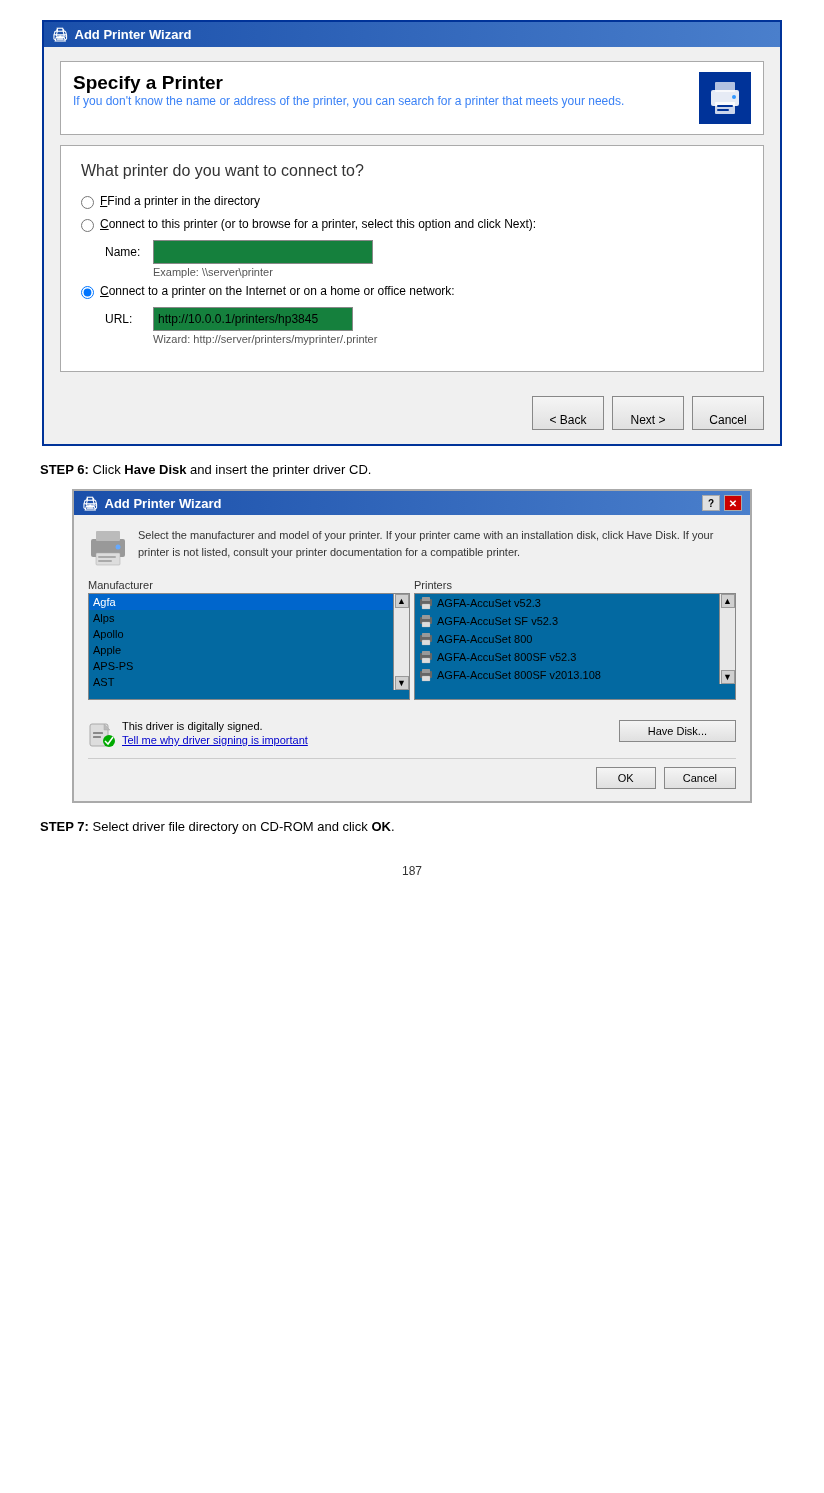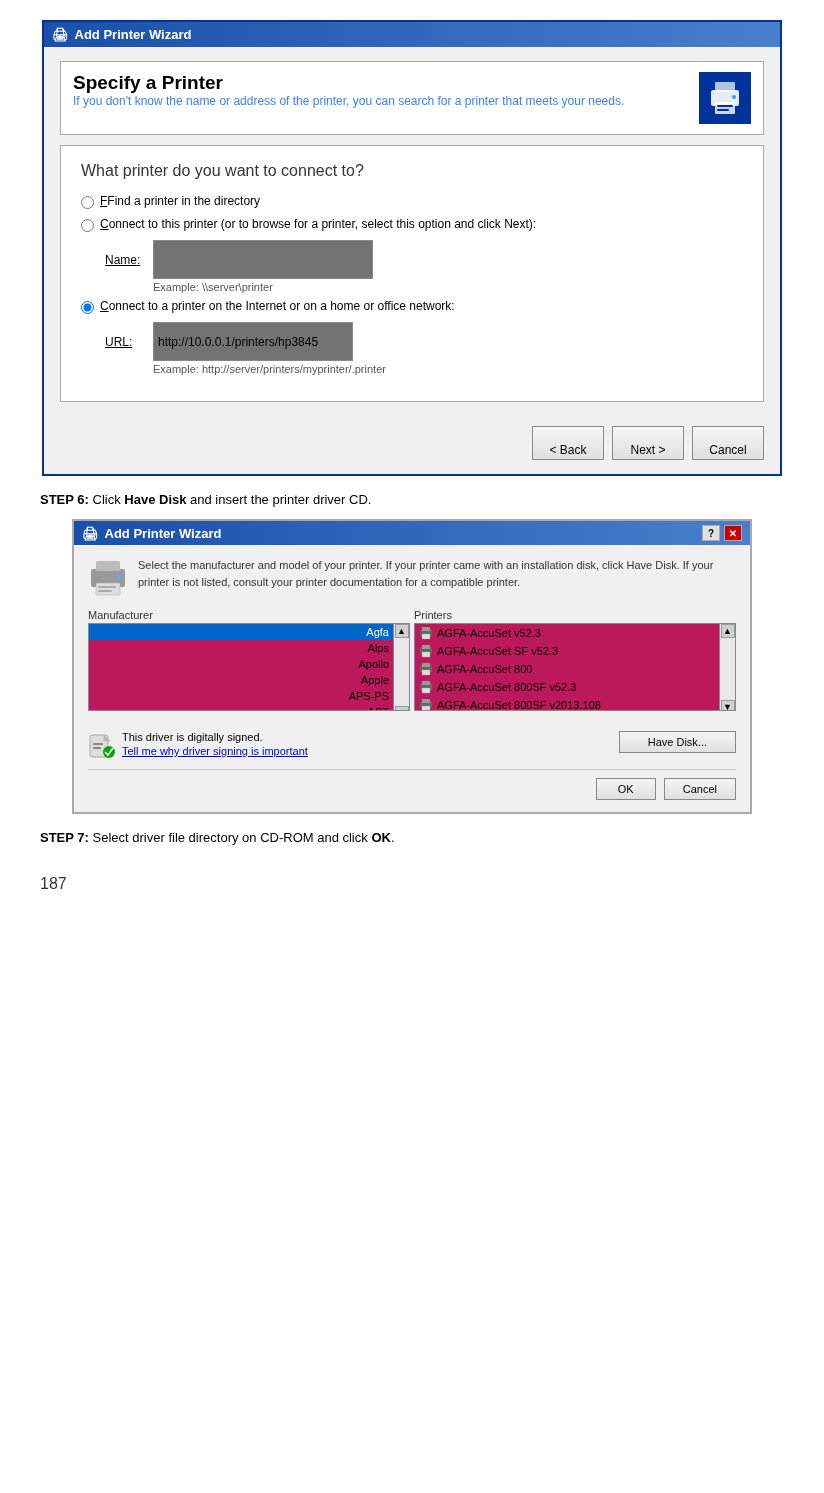--- a/index.html
+++ b/index.html
@@ -94,29 +94,28 @@
 
     .field-row {
       display: flex;
       align-items: center;
       margin: 6px 0 2px 24px;
     }
     .field-label {
       font-size: 12px;
       margin-right: 8px;
       min-width: 40px;
-      text-decoration: underline;
     }
     .field-input {
       border: 1px solid #888;
-      background: #737373;
+      background: #15803d;
       padding: 2px 4px;
       font-size: 12px;
       width: 220px;
-      height: 39px;
+      height: 24px;
     }
     .field-input.url-input {
       width: 200px;
     }
     .field-example {
       font-size: 11px;
       color: #555;
       margin: 2px 0 6px 24px;
       padding-left: 48px;
     }
@@ -207,25 +206,24 @@
     .list-container {
       flex: 1;
     }
     .list-label {
       font-size: 11px;
       margin-bottom: 2px;
       color: #333;
     }
     .list-box {
       border: 1px solid #888;
-      background: #be185d;
-      height: 88px;
+      background: #0369a1;
+      height: 107px;
       overflow-y: auto;
       font-size: 11px;
-      text-align: right;
     }
     .list-box-inner {
       display: flex;
     }
     .list-scroll {
       width: 16px;
       border-left: 1px solid #888;
       background: #e8e8e8;
       display: flex;
       flex-direction: column;
@@ -311,22 +309,22 @@
       border: 1px solid #888;
       background: linear-gradient(to bottom, #f5f5f5, #e0e0e0);
       padding: 4px 18px;
       font-size: 11px;
       cursor: pointer;
       min-width: 60px;
     }
 
     
     .page-number {
-      text-align: left;
-      font-size: 16px;
+      text-align: center;
+      font-size: 12px;
       margin-top: 30px;
       color: #333;
     }
   </style>
 </head>
 <body>
 
 <div class="wizard-dialog">
   <div class="wizard-titlebar">
     <span>🖨</span>
@@ -378,21 +376,21 @@
         <input type="radio" name="printer-option" id="radio-internet" checked="" style="">
         <label for="radio-internet" class="radio-label">
           <u>C</u>onnect to a printer on the Internet or on a home or office network:
         </label>
       </div>
 
       <div class="field-row">
         <span class="field-label">URL:</span>
         <input type="text" class="field-input url-input" value="http://10.0.0.1/printers/hp3845" style="">
       </div>
-      <div class="field-example">Example: http://server/printers/myprinter/.printer</div>
+      <div class="field-example">Wizard: http://server/printers/myprinter/.printer</div>
     </div>
 
     <div class="wizard-footer">
       <button class="win-button">&lt; Back</button>
       <button class="win-button">Next &gt;</button>
       <button class="win-button">Cancel</button>
     </div>
   </div>
 </div>
 

